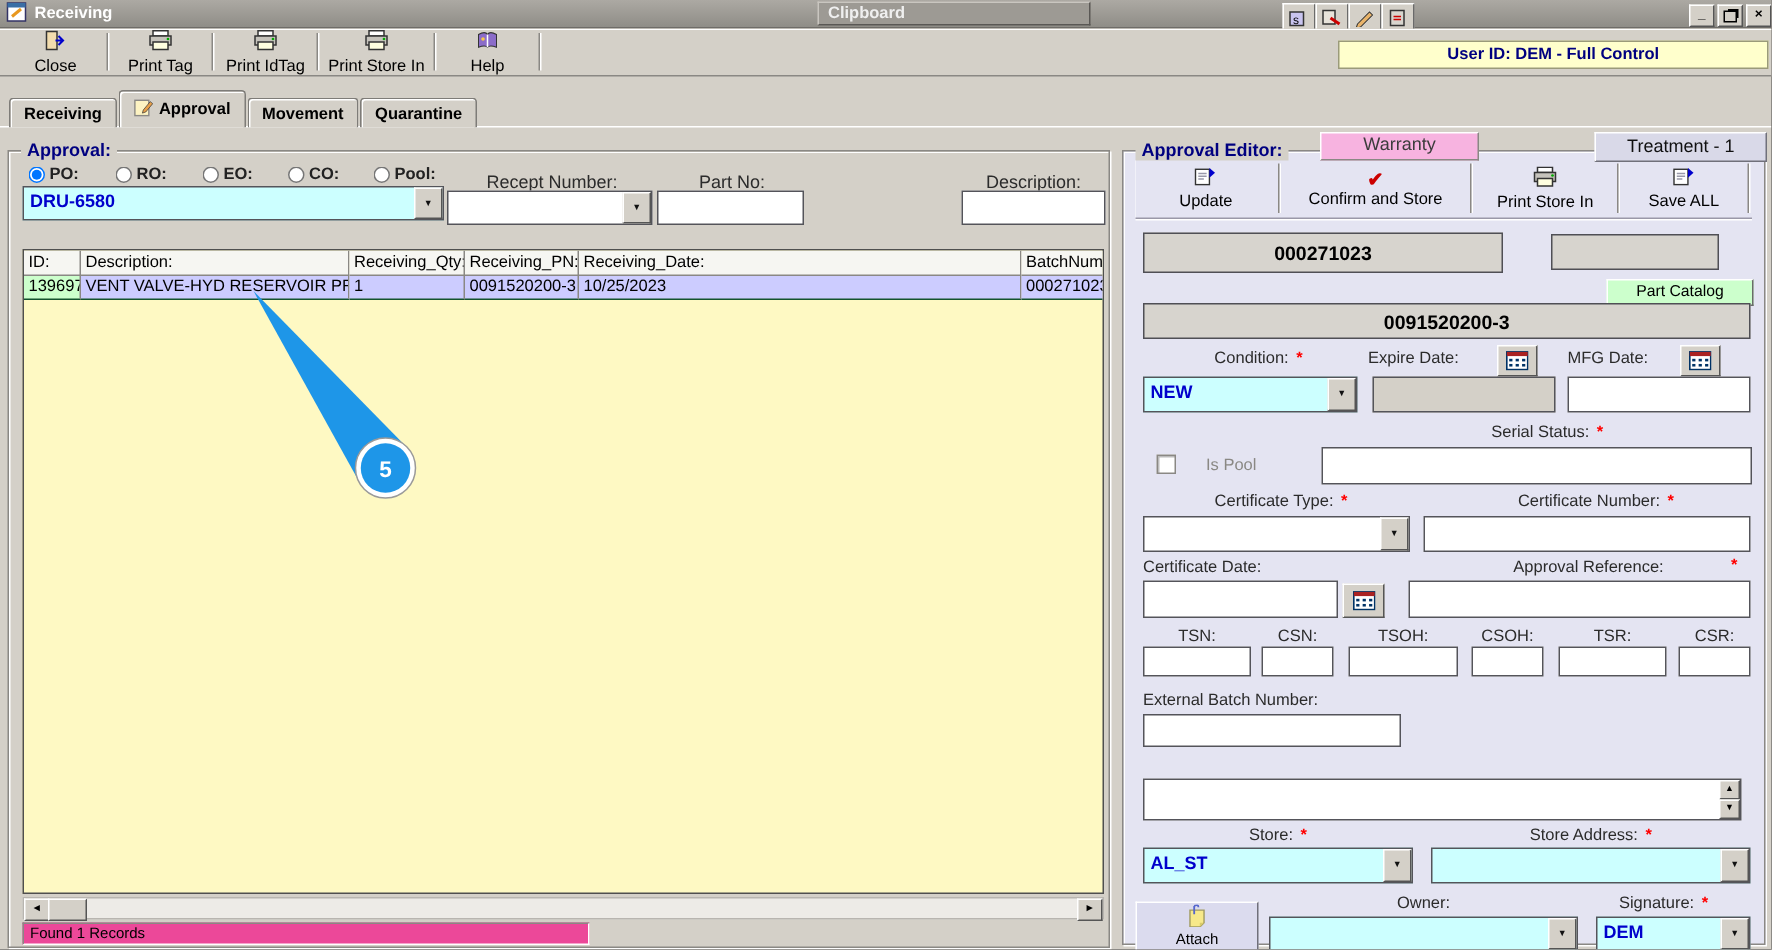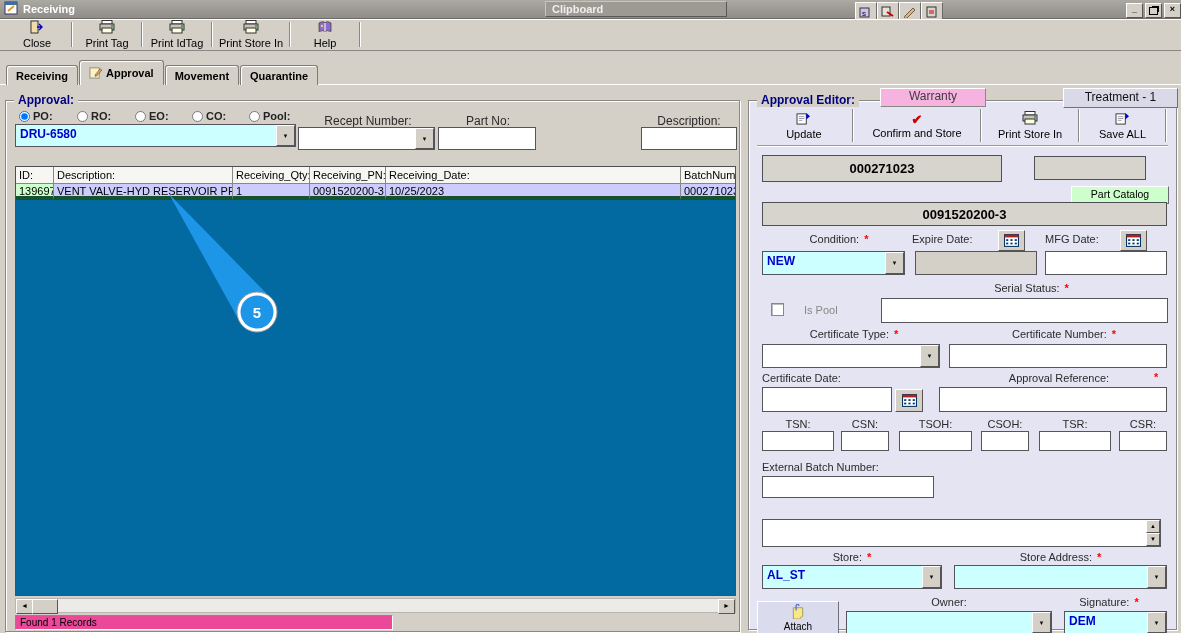--- a/index.html
+++ b/index.html
@@ -48,26 +48,26 @@
       padding:1px 3px;box-sizing:border-box;}
   .tf.gray{background:#D4D0C8;}
   .combo{position:absolute;border:1px solid #54545a;background:#fff;display:flex;box-sizing:border-box;}
   .combo .txt{flex:1;padding:2px 4px;font-weight:bold;color:#0000CC;font-size:12px;white-space:nowrap;overflow:hidden;}
   .combo.cyan{background:#CCFFFF;}
   .combo .cbtn{width:17px;background:#D4D0C8;border:1px solid #fff;border-right-color:#555;border-bottom-color:#555;
     display:flex;align-items:center;justify-content:center;font-size:6px;color:#111;}
   .calbtn{position:absolute;width:25px;height:19px;background:#D4D0C8;border:1px solid #fff;
     border-right-color:#555;border-bottom-color:#555;display:flex;align-items:center;justify-content:center;}
   
-  .grid{position:absolute;left:9px;top:65px;width:721px;height:430px;background:#0369a1;
+  .grid{position:absolute;left:9px;top:65px;width:721px;height:430px;background:#fef9c3;
     border:1px solid #4f4f4f;overflow:hidden;box-sizing:border-box;}
   .grow{display:flex;width:810px;}
   .hcell{background:#F6F6F2;border-right:1px solid #8a8884;border-bottom:1px solid #8a8884;
     height:17px;line-height:16px;padding:0 3px;box-sizing:border-box;white-space:nowrap;overflow:hidden;}
-  .dcell{background:#CCCCFF;border-right:1px solid #8a8884;border-bottom:4px solid #14532d;
+  .dcell{background:#CCCCFF;border-right:1px solid #8a8884;border-bottom:1px solid #14532d;
     height:16px;line-height:15px;padding:0 3px;box-sizing:border-box;white-space:nowrap;overflow:hidden;}
   .dcell.green{background:#CCFFCC;}
   .callout{position:absolute;left:9px;top:65px;width:721px;height:430px;pointer-events:none;z-index:6;}
   
   .hscroll{position:absolute;left:9px;top:497px;width:721px;height:15px;background:#EDEBE7;border:1px solid #b8b5b0;box-sizing:border-box;}
   .sbtn{position:absolute;top:0;width:15px;height:13px;background:#D4D0C8;border:1px solid #fff;
     border-right-color:#555;border-bottom-color:#555;font-size:7px;text-align:center;line-height:12px;}
   .sthumb{position:absolute;left:16px;top:0;width:24px;height:13px;background:#D4D0C8;border:1px solid #fff;
     border-right-color:#555;border-bottom-color:#555;}
   .status{position:absolute;left:9px;top:514px;width:378px;height:15px;background:#ec4899;
@@ -186,20 +186,21 @@
     <div class="tb-btn">
       <span><svg width="16" height="14" viewBox="0 0 16 14">
             <path d="M2 3 q4.5 -2.5 6 0 q1.5 -2.5 6 0 v8.5 q-4.5 -1.8 -6 0 q-1.5 -1.8 -6 0 z" fill="#8b6cc9" stroke="#333" stroke-width="0.7"></path>
             <path d="M8 3 v8.5" stroke="#fff"></path>
             <circle cx="5" cy="6" r="1.2" fill="#f7c948"></circle>
           </svg></span>
       <span>Help</span>
     </div>
     <div class="tb-sep"></div>
   </div>
+  <div class="banner">User ID: DEM - Full Control</div>
 
   <div class="tabedge"></div>
   <div class="tabs">
     <div class="tab">
         <span>Receiving</span>
       </div>
     <div class="tab active">
       <span><svg width="13" height="13" viewBox="0 0 14 14">
             <rect x="1" y="2" width="10" height="11" fill="#fdf3c2" stroke="#8a8884"></rect>
             <path d="M7 9 l5 -6 1.8 1.4 -5 6 -2.4 0.8z" fill="#e8a04a" stroke="#333" stroke-width="0.5"></path>

